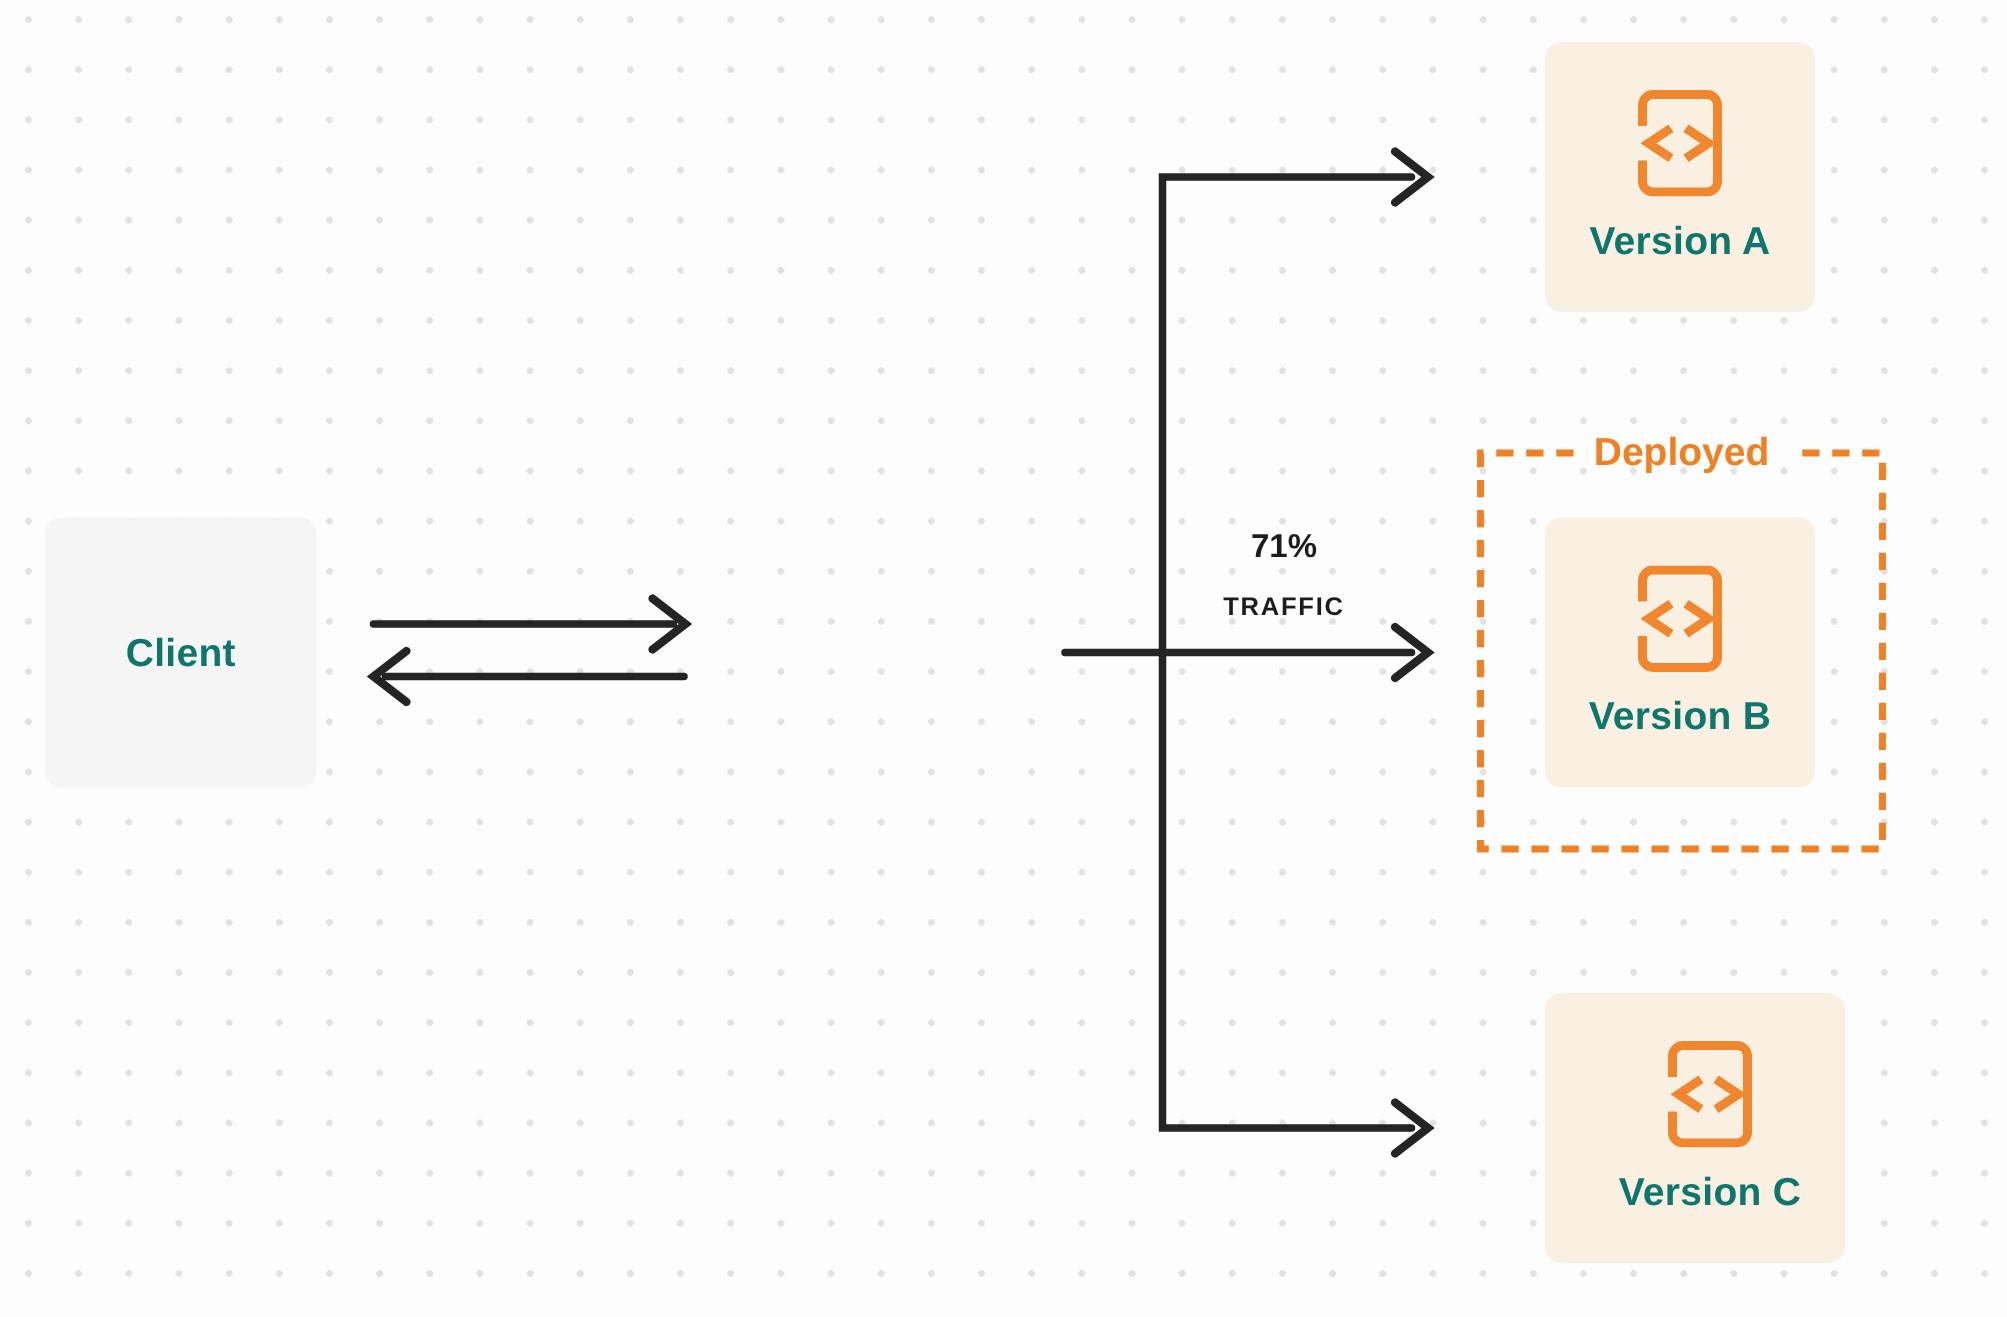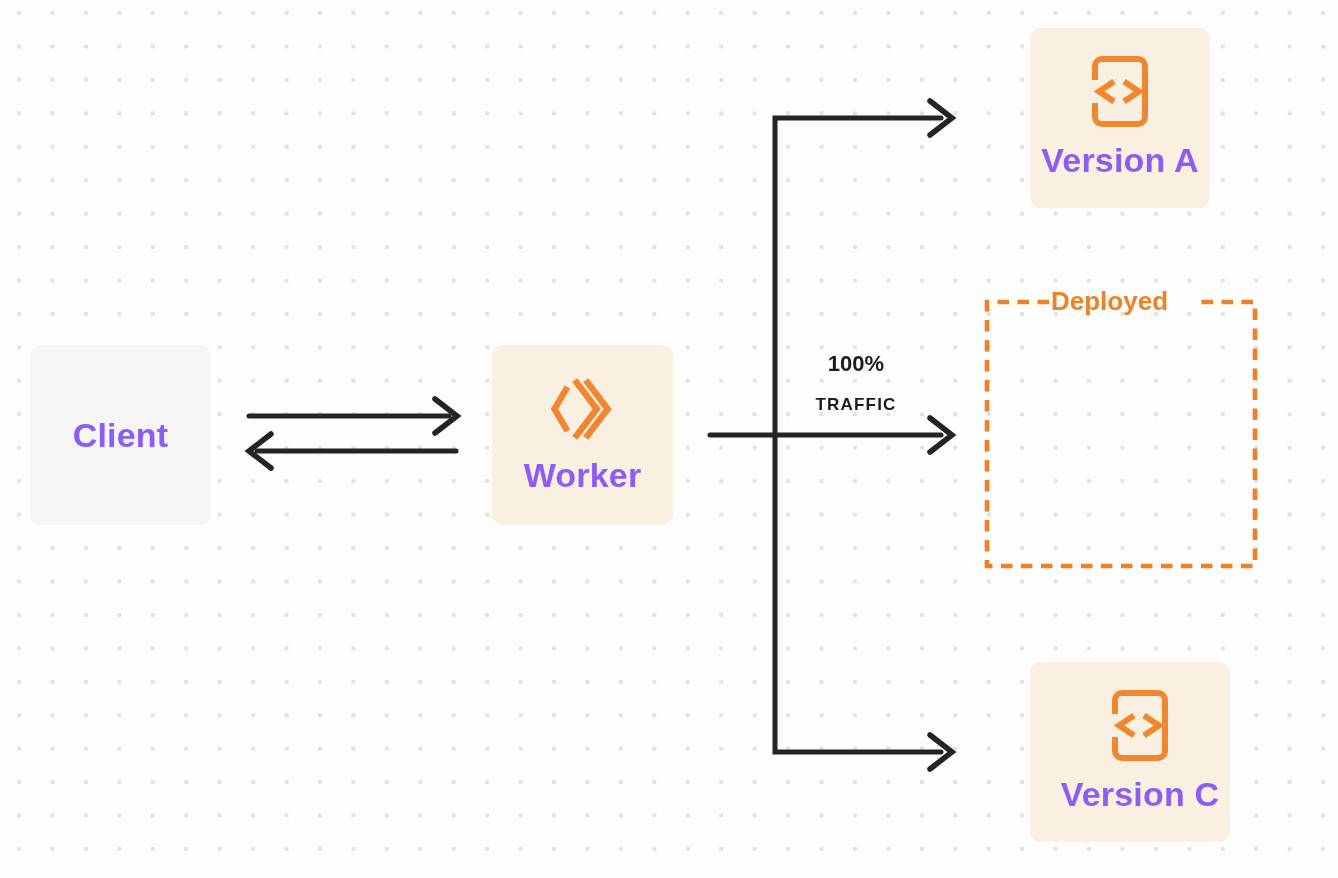--- a/index.html
+++ b/index.html
@@ -27,22 +27,22 @@
     z-index: 2;
     border-radius: 11px;
     display: flex;
     flex-direction: column;
     align-items: center;
     justify-content: center;
     gap: 14px;
   }
   .node .node-label {
     font-weight: bold;
-    font-size: 34px;
-    color: #8b5cf6;
+    font-size: 26px;
+    color: #0f766e;
     letter-spacing: 0.2px;
   }
   .node-client {
     left: 30px; top: 345px;
     width: 181px; height: 180px;
     background: #f5f5f6;
     text-align: right;
   }
   .node-worker {
     left: 492px; top: 345px;
@@ -56,21 +56,21 @@
   }
   .node-version-a { top: 28px; }
   .node-version-b { top: 345px; }
   .node-version-c { top: 662px; padding-left: 20px; }
 
   .deployed-label {
     position: absolute;
     z-index: 3;
     left: 1051px; top: 286px;
     width: 140px;
-    text-align: left;
+    text-align: center;
     font-weight: bold;
     font-size: 26px;
     color: #ef8124;
   }
   .traffic-label {
     position: absolute;
     z-index: 3;
     left: 781px; top: 351px;
     width: 150px;
     text-align: center;
@@ -108,60 +108,63 @@
       <path d="M930,418 L952,435 L930,452" stroke-width="5.5"></path>
     </g>
 
     <path d="M1049,302 H987 V566 H1255 V302 H1194" fill="none" stroke="#ef8124" stroke-width="4.6" stroke-dasharray="11.5 8.5"></path>
   </svg>
 
   <div class="node node-client">
     <span class="node-label">Client</span>
   </div>
 
-  <div class="node node-worker">
-    <span class="icon-box">
-      <svg width="66" height="66" viewBox="0 0 72 72" fill="none" stroke="#f0862e" stroke-width="7" stroke-linejoin="miter" stroke-linecap="butt">
-        <path d="M19,12 L5,36 L19,60"></path>
-        <path d="M27,4.5 L51,36 L27,67.5"></path>
-        <path d="M39,4.5 L63,36 L39,67.5"></path>
-      </svg>
-    </span>
-    <span class="node-label">Worker</span>
-  </div>
 
   <div class="node node-version node-version-a">
     <span class="icon-box">
       <svg width="56" height="71" viewBox="0 0 56 71">
         <rect x="3" y="3" width="50" height="65" rx="7" fill="none" stroke="#f0862e" stroke-width="6"></rect>
         <rect x="0" y="24" width="7.5" height="23" fill="#faf0e2"></rect>
         <g fill="none" stroke="#f0862e" stroke-width="6" stroke-linejoin="miter" stroke-linecap="butt">
           <path d="M22,25.5 L7,35.5 L22,45.5"></path>
           <path d="M32,25.5 L47,35.5 L32,45.5"></path>
         </g>
       </svg>
     </span>
     <span class="node-label">Version A</span>
   </div>
 
+  <div class="node node-version node-version-b">
+    <span class="icon-box">
+      <svg width="56" height="71" viewBox="0 0 56 71">
+        <rect x="3" y="3" width="50" height="65" rx="7" fill="none" stroke="#f0862e" stroke-width="6"></rect>
+        <rect x="0" y="24" width="7.5" height="23" fill="#faf0e2"></rect>
+        <g fill="none" stroke="#f0862e" stroke-width="6" stroke-linejoin="miter" stroke-linecap="butt">
+          <path d="M22,25.5 L7,35.5 L22,45.5"></path>
+          <path d="M32,25.5 L47,35.5 L32,45.5"></path>
+        </g>
+      </svg>
+    </span>
+    <span class="node-label">Version B</span>
+  </div>
 
   <div class="node node-version node-version-c">
     <span class="icon-box">
       <svg width="56" height="71" viewBox="0 0 56 71">
         <rect x="3" y="3" width="50" height="65" rx="7" fill="none" stroke="#f0862e" stroke-width="6"></rect>
         <rect x="0" y="24" width="7.5" height="23" fill="#faf0e2"></rect>
         <g fill="none" stroke="#f0862e" stroke-width="6" stroke-linejoin="miter" stroke-linecap="butt">
           <path d="M22,25.5 L7,35.5 L22,45.5"></path>
           <path d="M32,25.5 L47,35.5 L32,45.5"></path>
         </g>
       </svg>
     </span>
     <span class="node-label">Version C</span>
   </div>
 
   <div class="deployed-label">Deployed</div>
 
   <div class="traffic-label">
-    <div class="t1">100%</div>
+    <div class="t1">71%</div>
     <div class="t2">TRAFFIC</div>
   </div>
 
 </div>
 
 </body></html>

